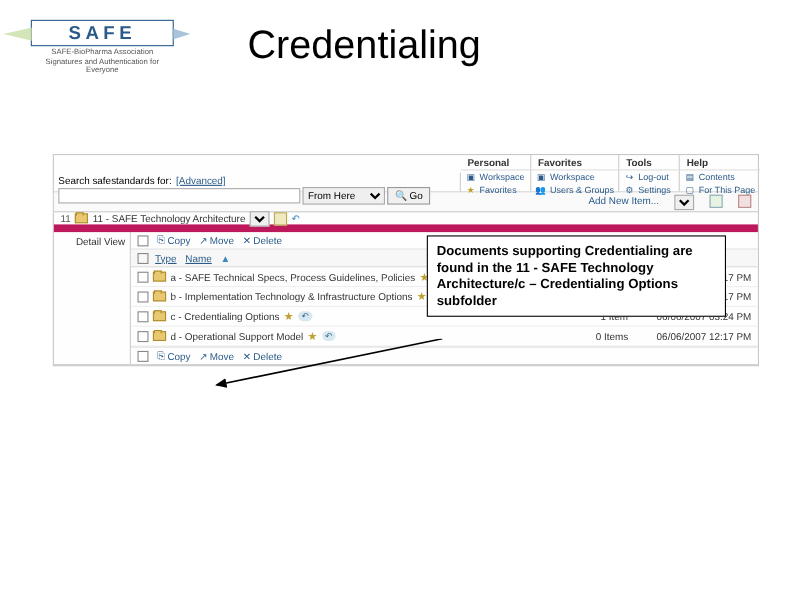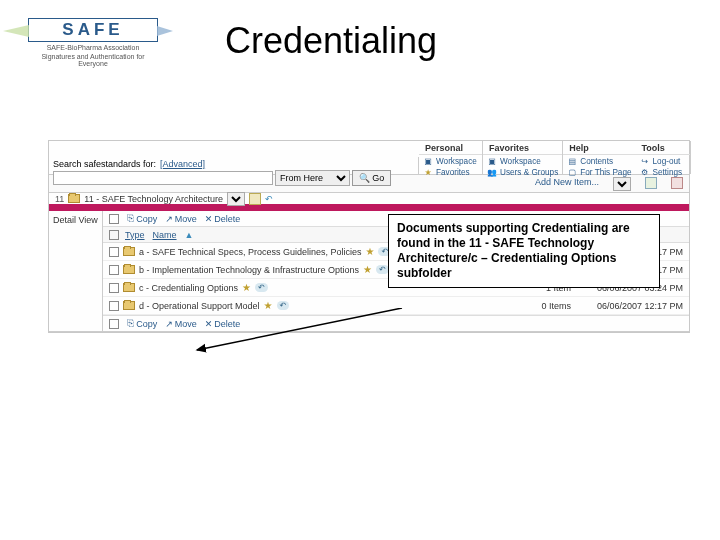--- a/index.html
+++ b/index.html
@@ -229,20 +229,21 @@
     display: flex;
     border-bottom: 1px solid #ccc;
   }
   .detail-col {
     flex: 0 0 54px;
     border-right: 1px solid #ccc;
     padding: 4px 4px;
     font-size: 9px;
     color: #333;
     text-align: left;
+    margin-left: 16px;
   }
   .list-col { flex: 1; }
   .toolbar-row {
     display: flex;
     align-items: center;
     gap: 8px;
     padding: 2px 6px;
     border-bottom: 1px solid #ddd;
     font-size: 9px;
     height: 16px;
@@ -363,47 +364,47 @@
               <span>Workspace</span>
             </div>
         <div class="nav-link">
               <span class="icon">👥</span>
               <span>Users &amp; Groups</span>
             </div>
       </div>
         </div>
     </div>
 
+    <div class="nav-section" style="flex:0 0 55px">
+      <div class="nav-head">Tools</div>
+      <div class="nav-body">
+          <div class="nav-col">
+        <div class="nav-link">
+              <span class="icon">↪</span>
+              <span>Log-out</span>
+            </div>
+        <div class="nav-link">
+              <span class="icon">⚙</span>
+              <span>Settings</span>
+            </div>
+      </div>
+        </div>
+    </div>
+
     <div class="nav-section" style="flex:1;border-right:none">
       <div class="nav-head">Help</div>
       <div class="nav-body">
           <div class="nav-col">
         <div class="nav-link">
               <span class="icon">▤</span>
               <span>Contents</span>
             </div>
         <div class="nav-link">
               <span class="icon">▢</span>
               <span>For This Page</span>
-            </div>
-      </div>
-        </div>
-    </div>
-
-    <div class="nav-section" style="flex:0 0 55px">
-      <div class="nav-head">Tools</div>
-      <div class="nav-body">
-          <div class="nav-col">
-        <div class="nav-link">
-              <span class="icon">↪</span>
-              <span>Log-out</span>
-            </div>
-        <div class="nav-link">
-              <span class="icon">⚙</span>
-              <span>Settings</span>
             </div>
       </div>
         </div>
     </div>
   </div>
 
   <div class="addbar">
     <span>Add New Item...</span>
     <select><option></option></select>
     <span class="mini-icon"></span>

